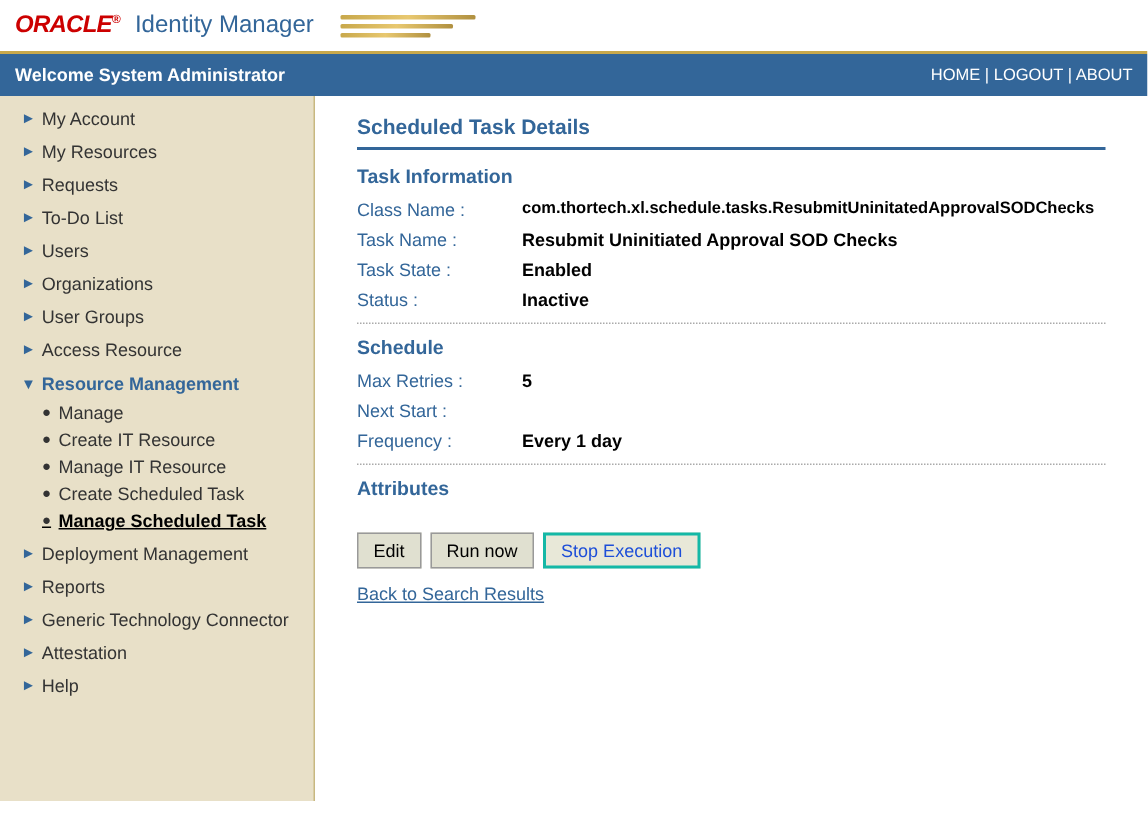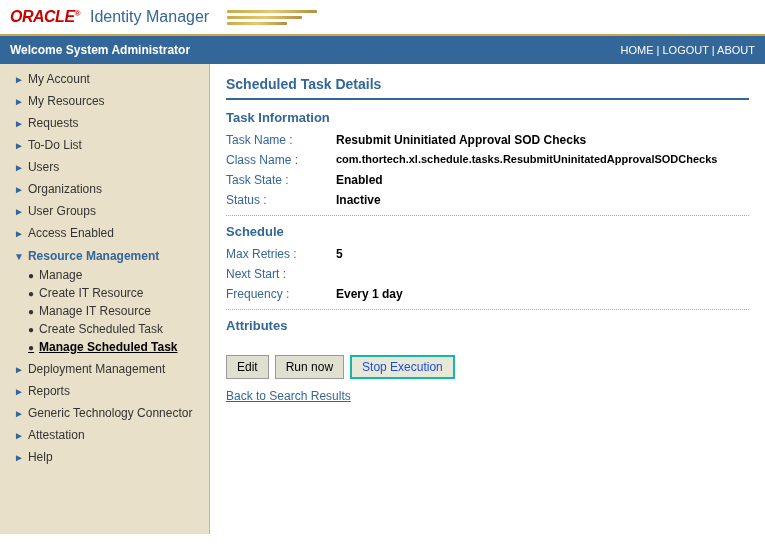--- a/index.html
+++ b/index.html
@@ -26,21 +26,21 @@
     #sidebar { width: 210px; min-width: 210px; background: #e8e0c8; border-right: 1px solid #c8b880; overflow-y: auto; padding: 4px 0; }
     .sidebar-item { padding: 4px 8px 4px 14px; cursor: pointer; color: #333; font-size: 12px; display: flex; align-items: center; }
     .sidebar-item .arrow { color: #336699; margin-right: 4px; font-size: 10px; }
     .sidebar-section { font-weight: bold; color: #336699; padding: 5px 8px 3px 14px; font-size: 12px; display: flex; align-items: center; cursor: pointer; }
     .sidebar-section .arrow { margin-right: 4px; font-size: 10px; }
     .sidebar-sub { padding: 2px 8px 2px 28px; display: flex; align-items: center; cursor: pointer; color: #333; font-size: 12px; }
     .sidebar-sub .bullet { margin-right: 5px; font-size: 10px; color: #333; }
     .sidebar-sub.active { text-decoration: underline; color: #000; font-weight: bold; }
 
     
-    #content { flex: 1; padding: 12px 16px; overflow-y: auto; background: #fff; }
+    #content { flex: 1; padding: 12px 28px; overflow-y: auto; background: #fff; }
     #content-title { font-size: 14px; font-weight: bold; color: #336699; margin-bottom: 6px; }
     .content-divider { border-top: 2px solid #336699; margin-bottom: 10px; }
     .section-title { font-size: 13px; font-weight: bold; color: #336699; margin-bottom: 8px; }
     .field-row { display: flex; align-items: flex-start; margin-bottom: 6px; }
     .field-label { width: 110px; min-width: 110px; color: #336699; font-weight: normal; font-size: 12px; }
     .field-value { color: #000; font-size: 12px; font-weight: bold; }
     .section-sep { border-top: 1px dotted #aaa; margin: 8px 0; }
 
     
     .btn-row { display: flex; gap: 6px; margin-top: 22px; margin-bottom: 10px; }
@@ -97,21 +97,21 @@
     <div class="sidebar-item">
       <span class="arrow">►</span>
       <span>Organizations</span>
     </div>
     <div class="sidebar-item">
       <span class="arrow">►</span>
       <span>User Groups</span>
     </div>
     <div class="sidebar-item">
       <span class="arrow">►</span>
-      <span>Access Enabled</span>
+      <span>Access Resource</span>
     </div>
 
     <div class="sidebar-section">
       <span class="arrow">▼</span>
       <span>Resource Management</span>
     </div>
     <div class="sidebar-sub">
       <span class="bullet">●</span>
       <span>Manage</span>
     </div>
@@ -154,26 +154,26 @@
     </div>
   </div>
 
   <div id="content">
     <div id="content-title">Scheduled Task Details</div>
     <div class="content-divider"></div>
 
     
     <div class="section-title">Task Information</div>
     <div class="field-row">
+      <span class="field-label">Class Name :</span>
+      <span class="field-value" style="font-size:11px;">com.thortech.xl.schedule.tasks.ResubmitUninitatedApprovalSODChecks</span>
+    </div>
+    <div class="field-row">
       <span class="field-label">Task Name :</span>
       <span class="field-value">Resubmit Uninitiated Approval SOD Checks</span>
-    </div>
-    <div class="field-row">
-      <span class="field-label">Class Name :</span>
-      <span class="field-value" style="font-size:11px;">com.thortech.xl.schedule.tasks.ResubmitUninitatedApprovalSODChecks</span>
     </div>
     <div class="field-row">
       <span class="field-label">Task State :</span>
       <span class="field-value">Enabled</span>
     </div>
     <div class="field-row">
       <span class="field-label">Status :</span>
       <span class="field-value">Inactive</span>
     </div>
 

